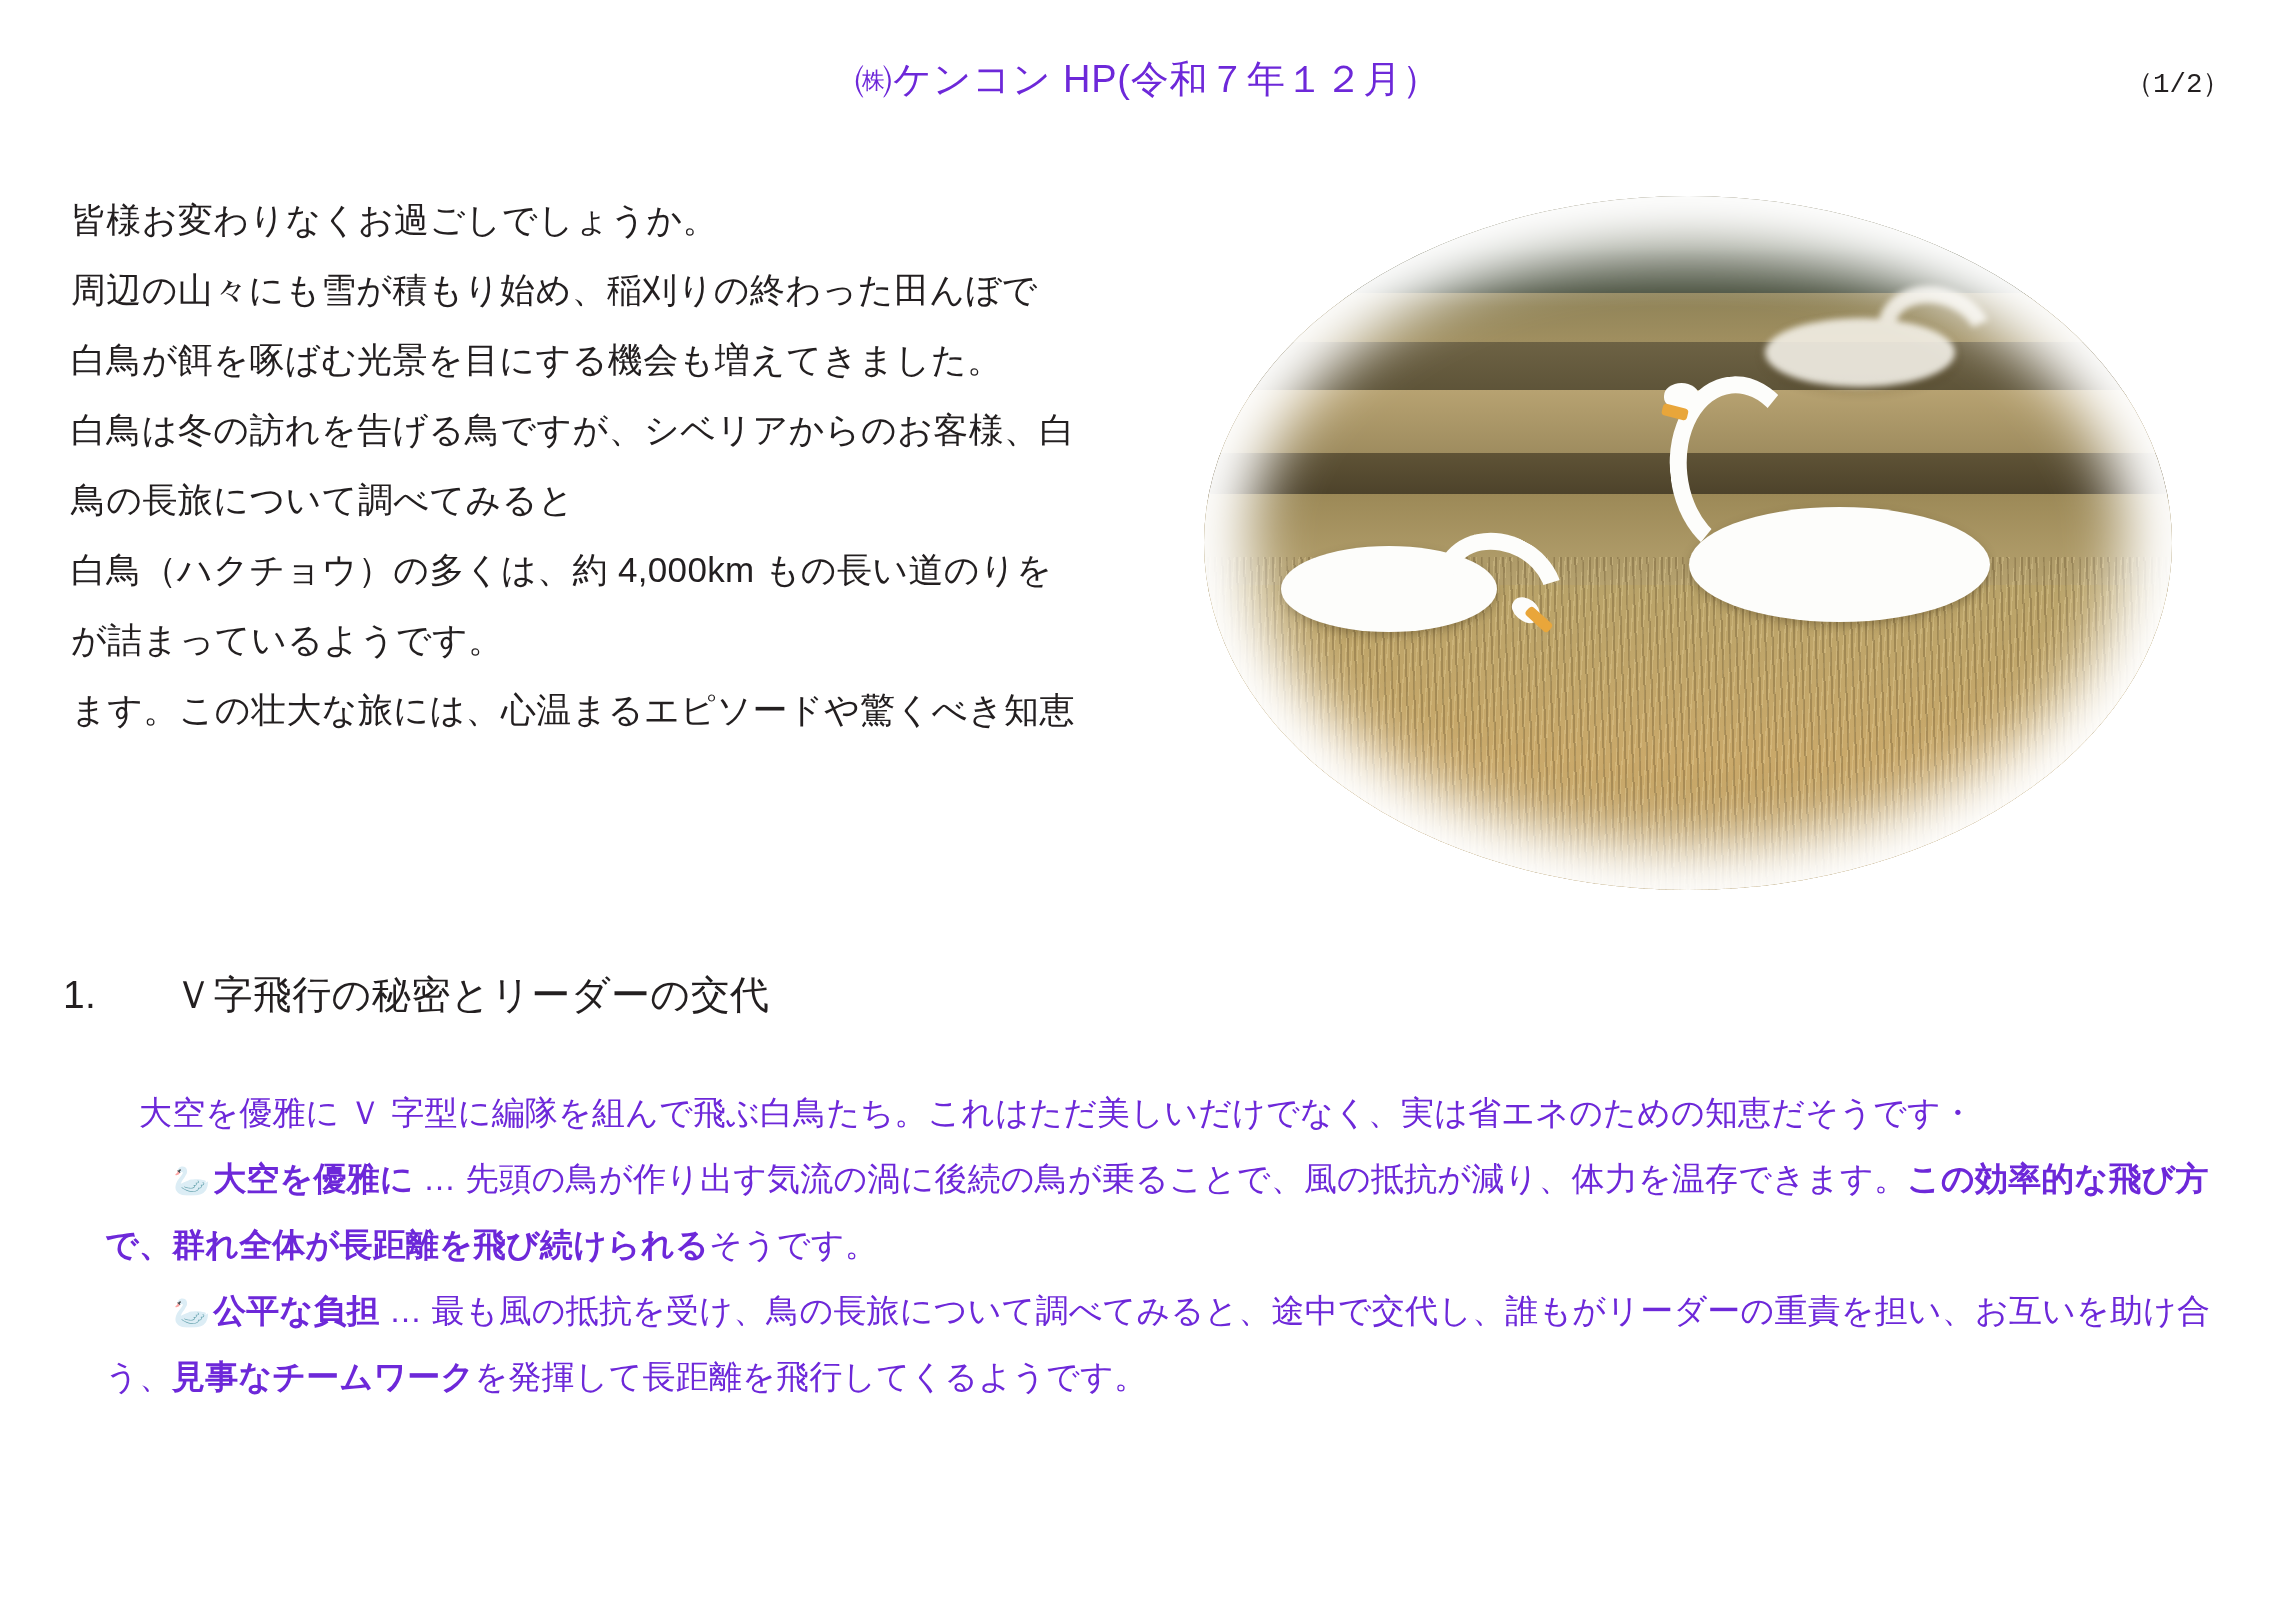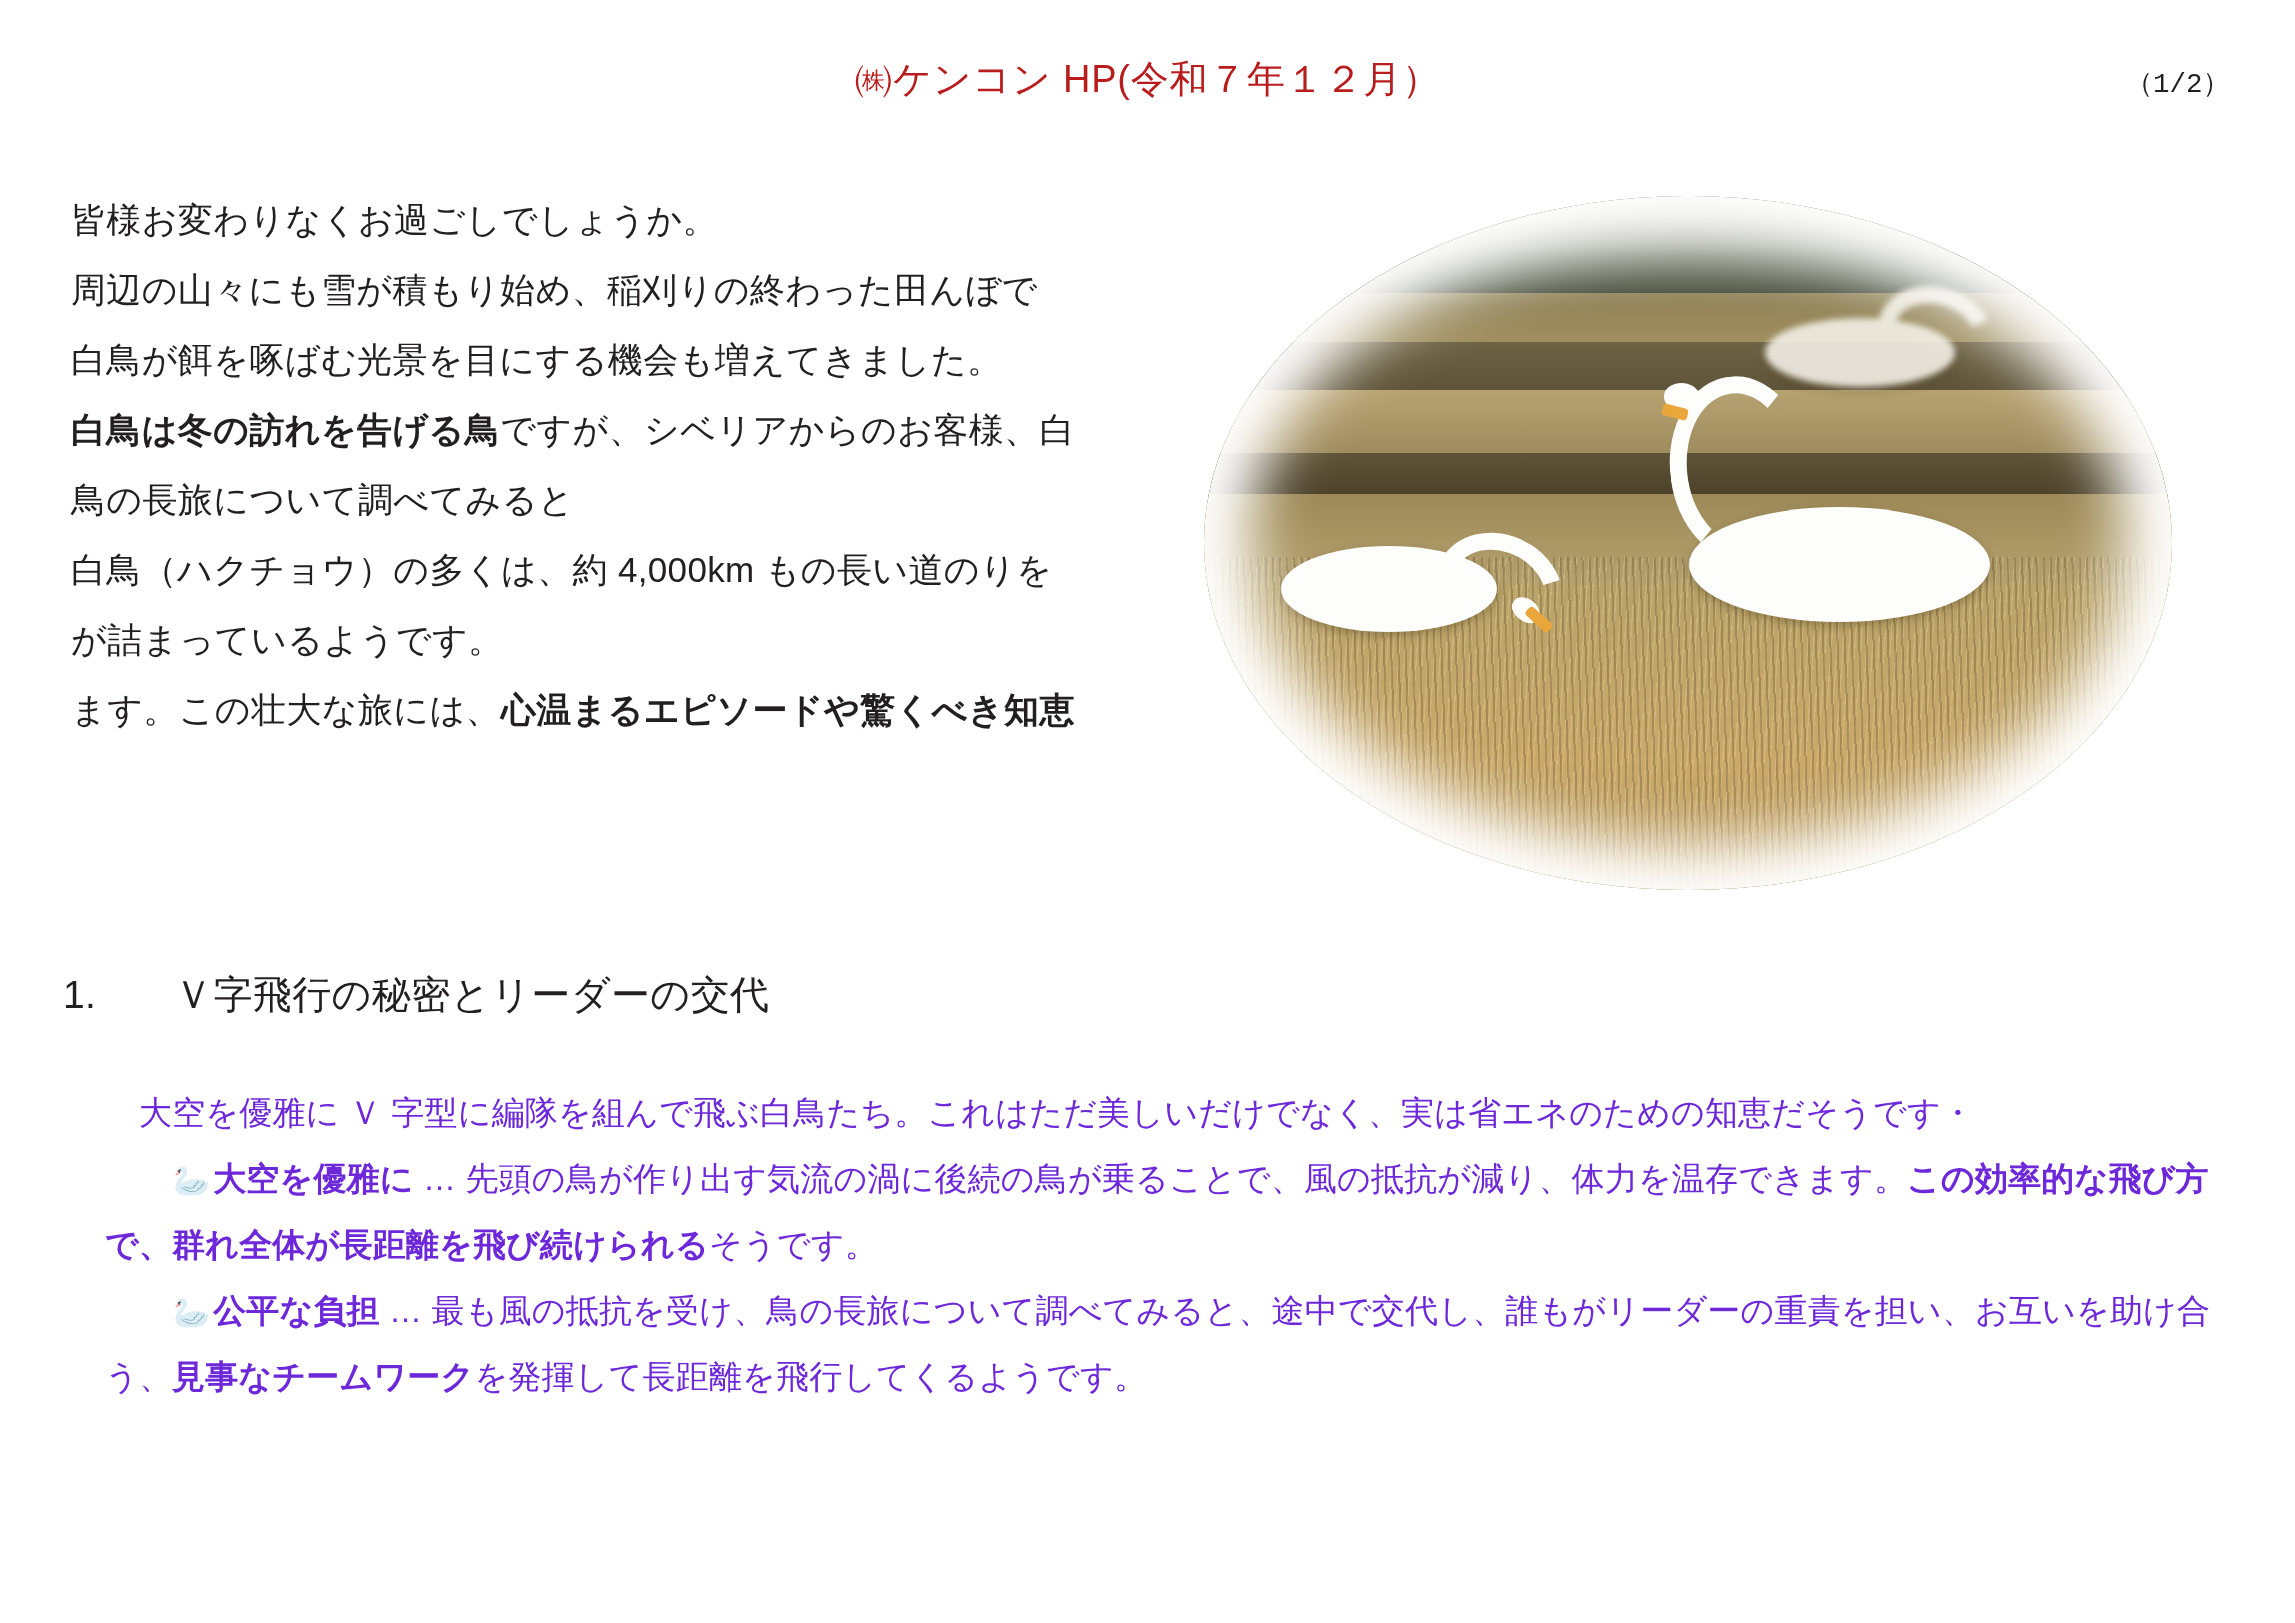--- a/index.html
+++ b/index.html
@@ -29,21 +29,21 @@
     height: 59px;
   }
   .header-title {
     position: absolute;
     left: 0;
     width: 2295px;
     text-align: center;
     font-size: 38px;
     line-height: 1;
     letter-spacing: 0.02em;
-    color: #b91c1c;
+    color: #6d28d9;
     white-space: nowrap;
   }
   .header-page {
     position: absolute;
     right: 65px;
     top: 10.5px;
     font-size: 27.5px;
     line-height: 1;
     color: #231f20;
     white-space: nowrap;
@@ -59,21 +59,21 @@
     font-size: 35px;
     line-height: 70px;
     letter-spacing: 0.01em;
     color: #231f20;
   }
   .intro p {
     margin: 0;
     padding: 0;
   }
   .b {
-    font-weight: bold;
+    font-weight: normal;
   }
 
   
   .photo-wrap {
     position: absolute;
     top: 196px;
     left: 1204px;
     width: 968px;
     height: 694px;
   }

